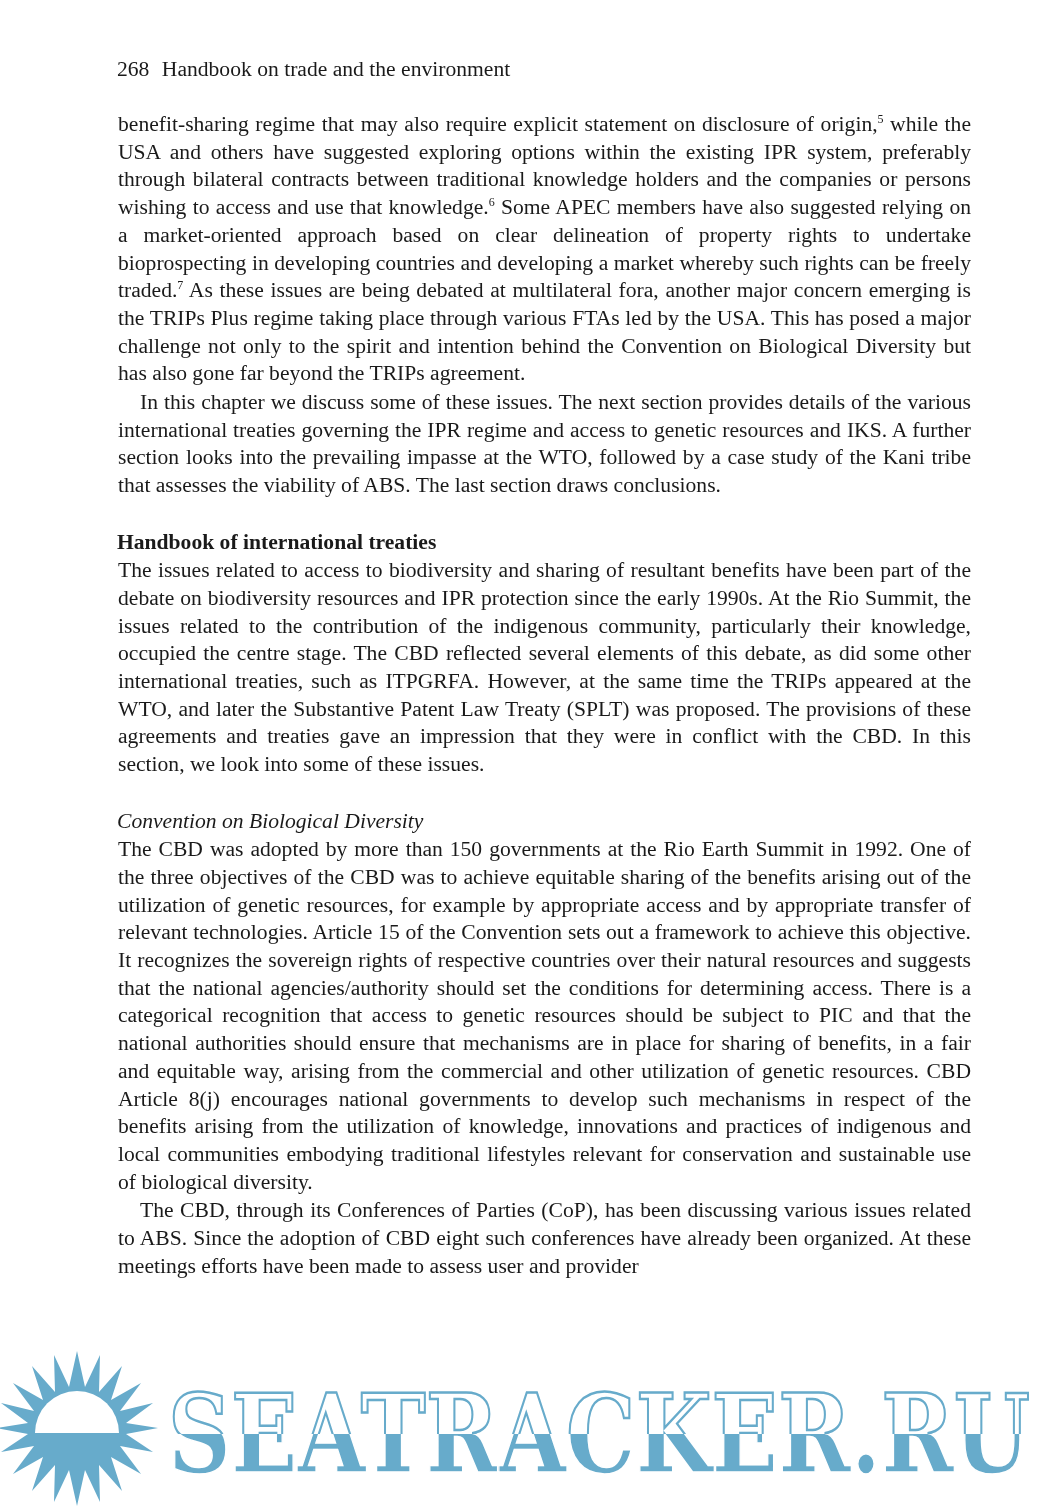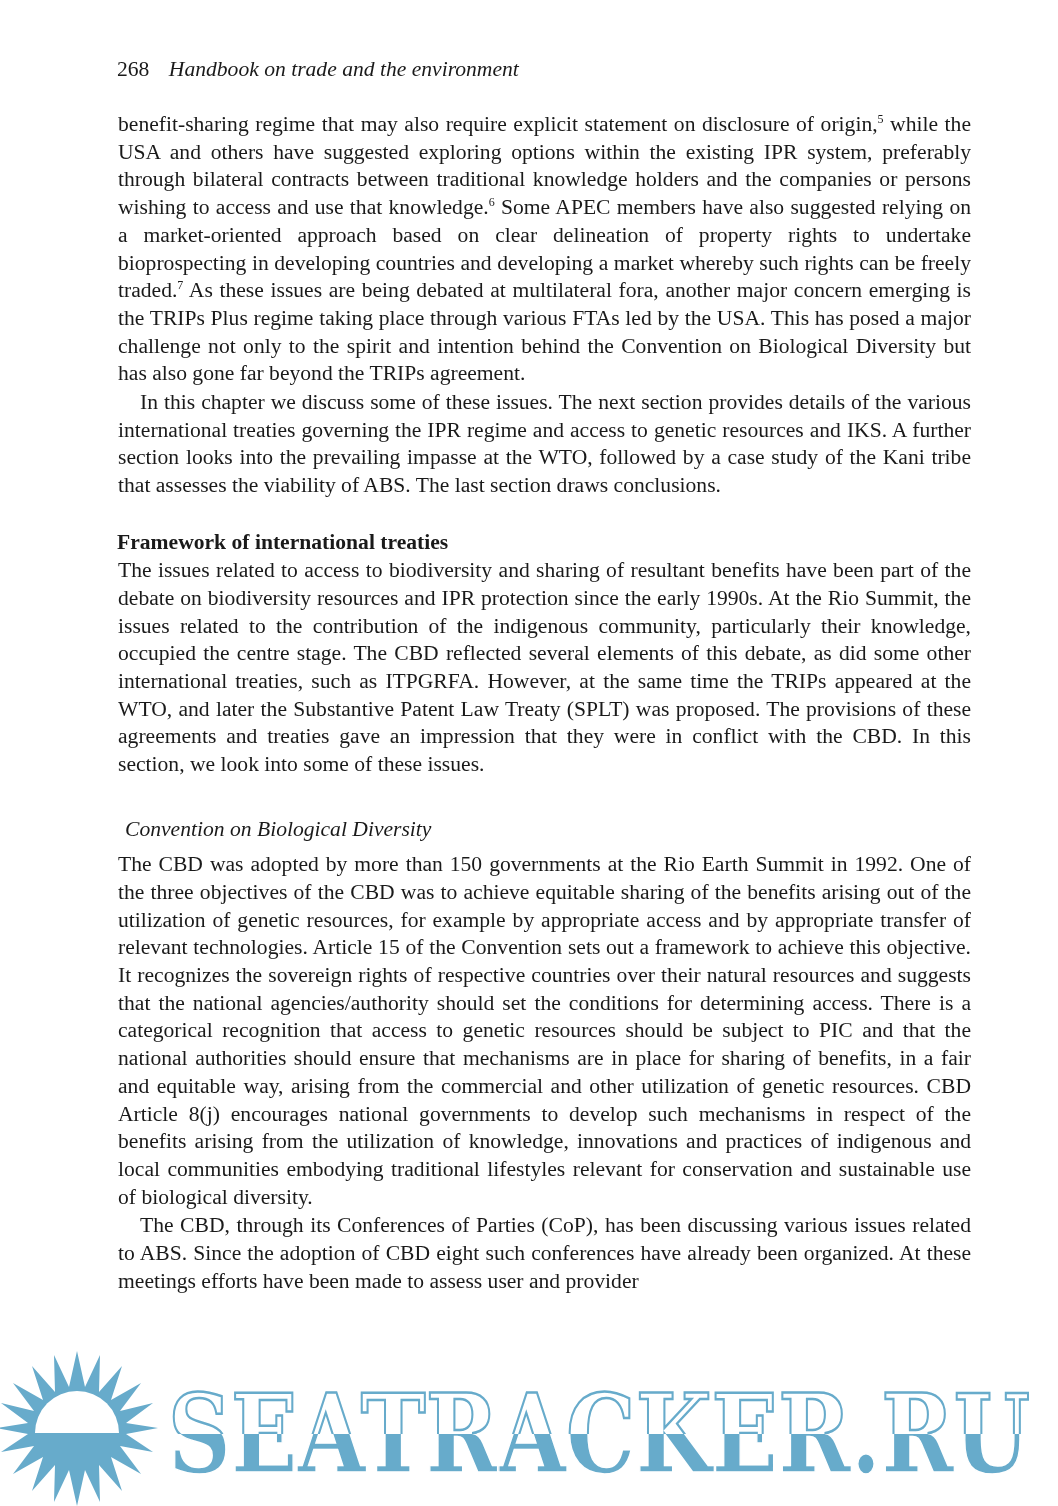--- a/index.html
+++ b/index.html
@@ -3,47 +3,47 @@
 <meta charset="utf-8">
 <style>
   html, body { margin: 0; padding: 0; background: #ffffff; }
   body { width: 1058px; height: 1506px; position: relative; overflow: hidden; }
   .page {
     position: absolute; left: 117px; top: 56px; width: 855px;
     font-family: "Liberation Serif", "DejaVu Serif", serif;
     color: #1a1a1a; font-size: 21.6px; line-height: 27.7px;
   }
   .running-head { font-size: 21.6px; margin-bottom: 27px; height: 28px; }
-  .running-head .folio { margin-right: 14px; }
-  .running-head .title { font-style: italic; }
+  .running-head .folio { margin-right: 7px; }
+  .running-head .title { }
   p { margin: 1px; text-align: justify; hyphens: manual; }
   p.indent { text-indent: 22px; }
   .gap { height: 27.7px; }
   h2.section { font-size: 21.6px; font-weight: bold; margin: 0; line-height: 27.7px; }
-  h3.subsection { font-size: 21.6px; font-style: italic; font-weight: normal; margin: 8px; line-height: 27.7px; }
+  h3.subsection { font-size: 21.6px; font-style: italic; font-weight: normal; margin: 0; line-height: 27.7px; }
   sup { font-size: 12px; line-height: 0; vertical-align: 8px; }
 
   .watermark { position: absolute; left: 0; top: 1345px; width: 929px; height: 161px; pointer-events: none; }
 </style>
 </head>
 <body>
 
 <div class="page">
   <div class="running-head">
     <span class="folio">268</span>
     <span class="title">Handbook on trade and the environment</span>
   </div>
 
   <p><span>benefit-sharing regime that may also require explicit statement on disclosure of origin,</span><sup>5</sup><span> while the USA and others have suggested exploring options within the existing IPR system, preferably through bilateral contracts between traditional knowledge holders and the companies or persons wishing to access and use that knowledge.</span><sup>6</sup><span> Some APEC members have also suggested relying on a market-oriented approach based on clear delin­eation of property rights to undertake bioprospecting in developing countries and devel­oping a market whereby such rights can be freely traded.</span><sup>7</sup><span> As these issues are being debated at multilateral fora, another major concern emerging is the TRIPs Plus regime taking place through various FTAs led by the USA. This has posed a major challenge not only to the spirit and intention behind the Convention on Biological Diversity but has also gone far beyond the TRIPs agreement.</span></p>
 
   <p class="indent">In this chapter we discuss some of these issues. The next section provides details of the various international treaties governing the IPR regime and access to genetic resources and IKS. A further section looks into the prevailing impasse at the WTO, followed by a case study of the Kani tribe that assesses the viability of ABS. The last section draws conclusions.</p>
 
   <div class="gap"></div>
 
-  <h2 class="section">Framework of international treaties</h2>
+  <h2 class="section">Handbook of international treaties</h2>
   <p>The issues related to access to biodiversity and sharing of resultant benefits have been part of the debate on biodiversity resources and IPR protection since the early 1990s. At the Rio Summit, the issues related to the contribution of the indigenous community, par­ticularly their knowledge, occupied the centre stage. The CBD reflected several elements of this debate, as did some other international treaties, such as ITPGRFA. However, at the same time the TRIPs appeared at the WTO, and later the Substantive Patent Law Treaty (SPLT) was proposed. The provisions of these agreements and treaties gave an impression that they were in conflict with the CBD. In this section, we look into some of these issues.</p>
 
   <div class="gap"></div>
 
   <h3 class="subsection">Convention on Biological Diversity</h3>
   <p>The CBD was adopted by more than 150 governments at the Rio Earth Summit in 1992. One of the three objectives of the CBD was to achieve equitable sharing of the benefits arising out of the utilization of genetic resources, for example by appropriate access and by appropriate transfer of relevant technologies. Article 15 of the Convention sets out a framework to achieve this objective. It recognizes the sovereign rights of respective coun­tries over their natural resources and suggests that the national agencies/authority should set the conditions for determining access. There is a categorical recognition that access to genetic resources should be subject to PIC and that the national authorities should ensure that mechanisms are in place for sharing of benefits, in a fair and equitable way, arising from the commercial and other utilization of genetic resources. CBD Article 8(j) encour­ages national governments to develop such mechanisms in respect of the benefits arising from the utilization of knowledge, innovations and practices of indigenous and local communities embodying traditional lifestyles relevant for conservation and sustainable use of biological diversity.</p>
   <p class="indent">The CBD, through its Conferences of Parties (CoP), has been discussing various issues related to ABS. Since the adoption of CBD eight such conferences have already been organized. At these meetings efforts have been made to assess user and provider</p>
 </div>
 
 <div class="watermark">

